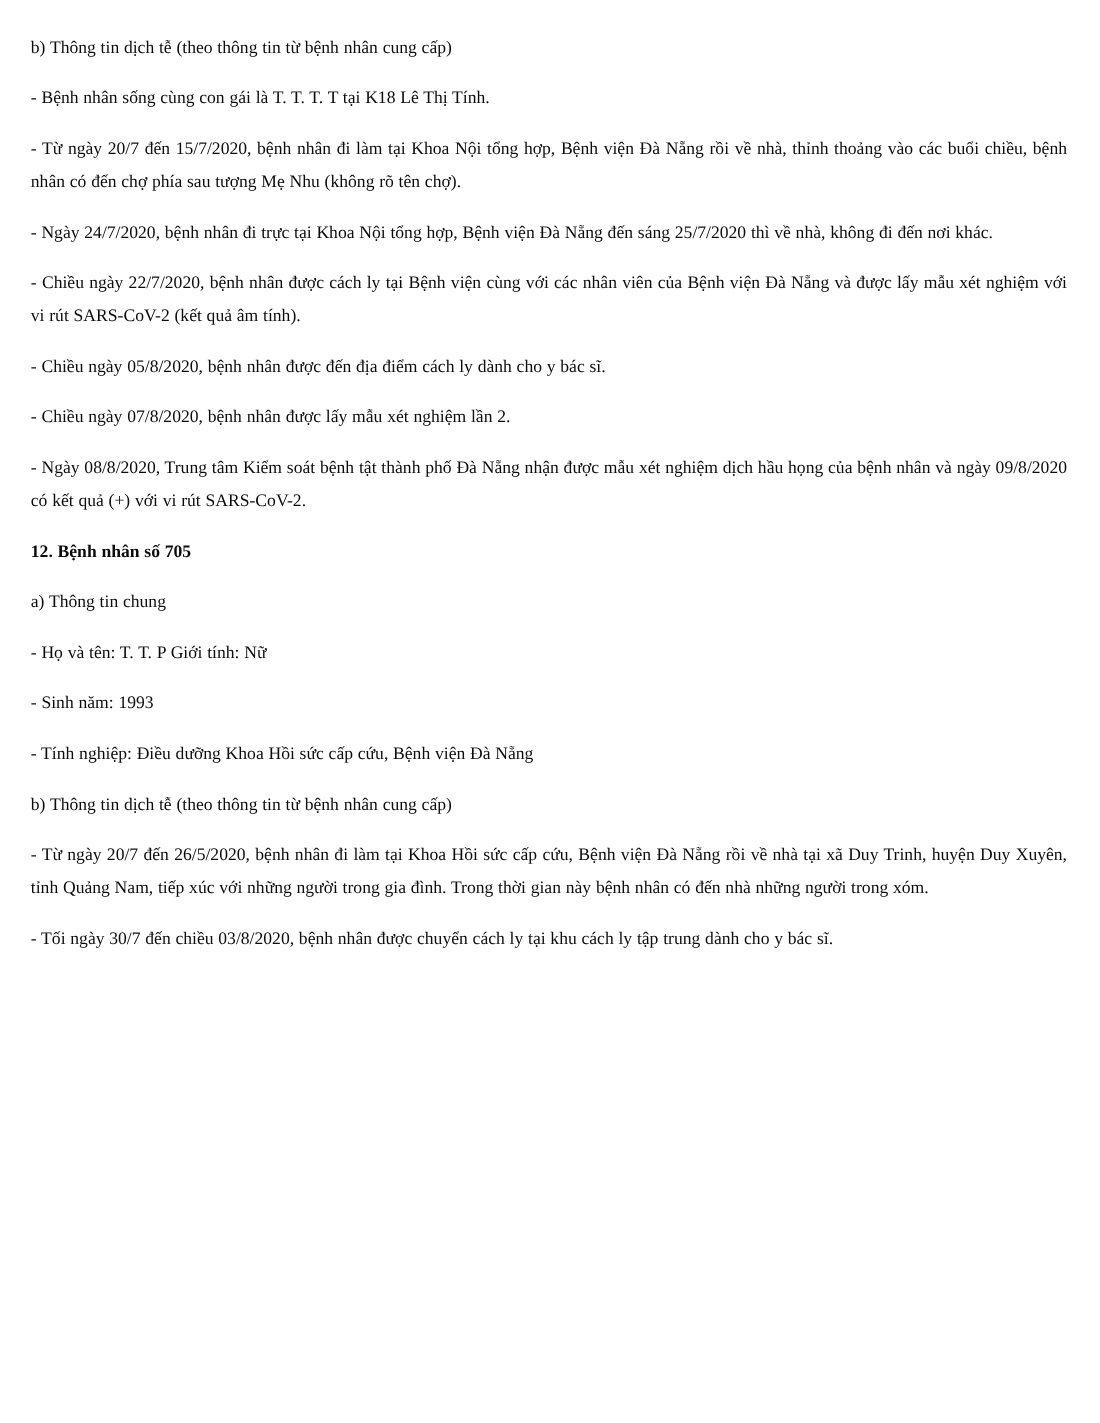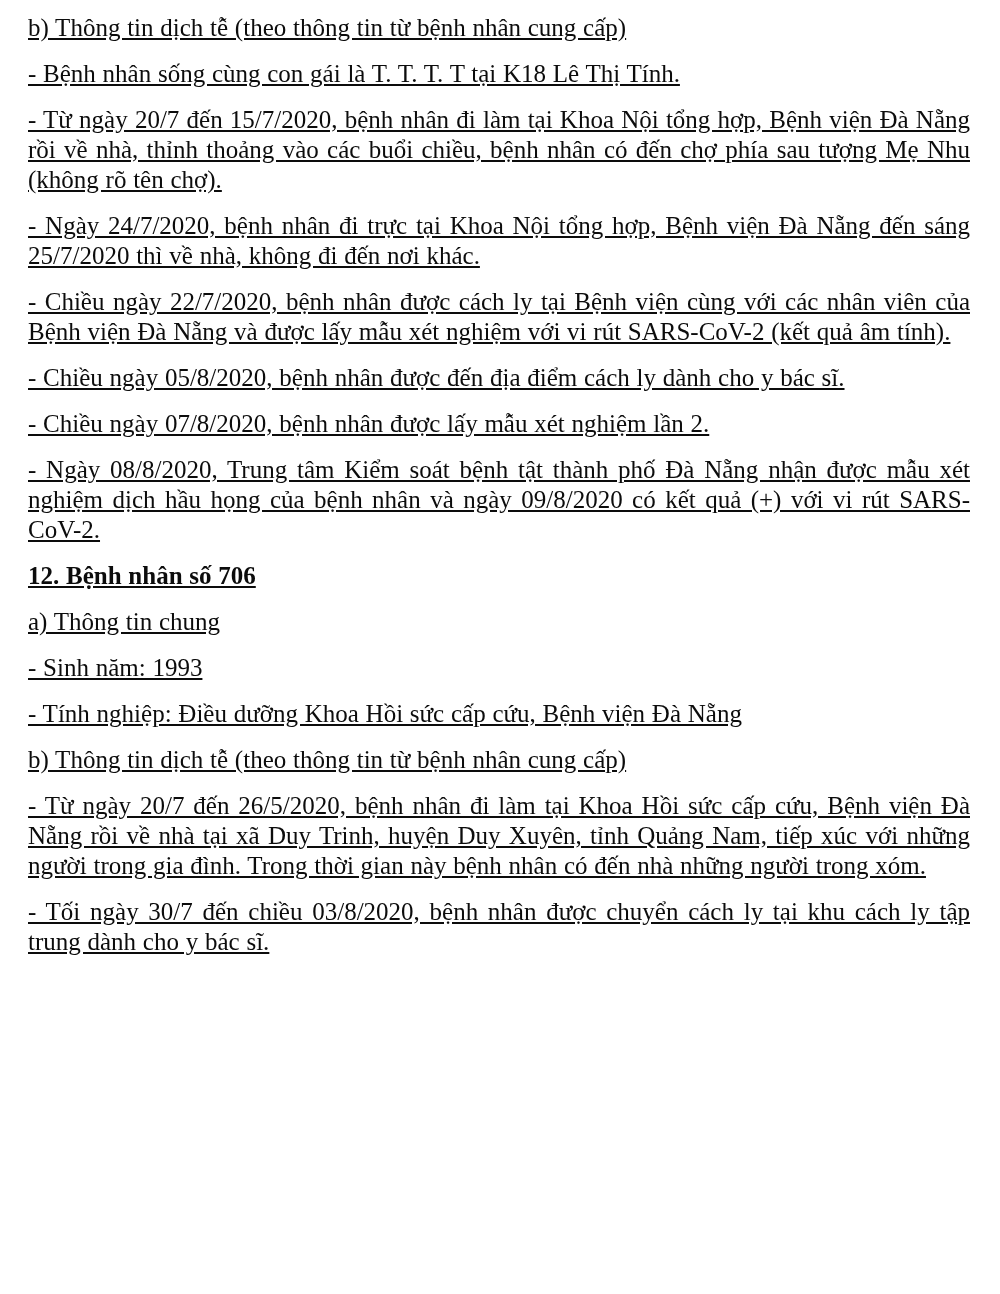--- a/index.html
+++ b/index.html
@@ -16,47 +16,47 @@
     -webkit-font-smoothing: antialiased;
   }
   main.page {
     box-sizing: border-box;
     width: 1000px;
     height: 1294px;
     padding: 13px 30px 0 28px;
     background: #ffffff;
   }
   .para, .heading {
-    font-size: 25px;
+    font-size: 16px;
     line-height: 30px;
-    margin: 0 0 16px 0;
+    margin: 16px 0 16px 0;
     text-align: justify;
     text-justify: inter-word;
     word-spacing: 0.02em;
-    text-decoration: underline;
   }
   .heading {
     font-weight: bold;
     text-align: left;
   }
 </style>
 </head>
 <body>
 
 <main class="page">
   <div id="document-body">
       <p class="para">b) Thông tin dịch tễ (theo thông tin từ bệnh nhân cung cấp)</p>
       <p class="para">- Bệnh nhân sống cùng con gái là T. T. T. T tại K18 Lê Thị Tính.</p>
       <p class="para">- Từ ngày 20/7 đến 15/7/2020, bệnh nhân đi làm tại Khoa Nội tổng hợp, Bệnh viện Đà Nẵng rồi về nhà, thỉnh thoảng vào các buổi chiều, bệnh nhân có đến chợ phía sau tượng Mẹ Nhu (không rõ tên chợ).</p>
       <p class="para">- Ngày 24/7/2020, bệnh nhân đi trực tại Khoa Nội tổng hợp, Bệnh viện Đà Nẵng đến sáng 25/7/2020 thì về nhà, không đi đến nơi khác.</p>
       <p class="para">- Chiều ngày 22/7/2020, bệnh nhân được cách ly tại Bệnh viện cùng với các nhân viên của Bệnh viện Đà Nẵng và được lấy mẫu xét nghiệm với vi rút SARS-CoV-2 (kết quả âm tính).</p>
       <p class="para">- Chiều ngày 05/8/2020, bệnh nhân được đến địa điểm cách ly dành cho y bác sĩ.</p>
       <p class="para">- Chiều ngày 07/8/2020, bệnh nhân được lấy mẫu xét nghiệm lần 2.</p>
       <p class="para">- Ngày 08/8/2020, Trung tâm Kiểm soát bệnh tật thành phố Đà Nẵng nhận được mẫu xét nghiệm dịch hầu họng của bệnh nhân và ngày 09/8/2020 có kết quả (+) với vi rút SARS-CoV-2.</p>
-      <h2 class="heading">12. Bệnh nhân số 706</h2>
+      <h2 class="heading">12. Bệnh nhân số 705</h2>
       <p class="para">a) Thông tin chung</p>
+      <p class="para">- Họ và tên: T. T. P Giới tính: Nữ</p>
       <p class="para">- Sinh năm: 1993</p>
       <p class="para">- Tính nghiệp: Điều dưỡng Khoa Hồi sức cấp cứu, Bệnh viện Đà Nẵng</p>
       <p class="para">b) Thông tin dịch tễ (theo thông tin từ bệnh nhân cung cấp)</p>
       <p class="para">- Từ ngày 20/7 đến 26/5/2020, bệnh nhân đi làm tại Khoa Hồi sức cấp cứu, Bệnh viện Đà Nẵng rồi về nhà tại xã Duy Trinh, huyện Duy Xuyên, tỉnh Quảng Nam, tiếp xúc với những người trong gia đình. Trong thời gian này bệnh nhân có đến nhà những người trong xóm.</p>
       <p class="para">- Tối ngày 30/7 đến chiều 03/8/2020, bệnh nhân được chuyển cách ly tại khu cách ly tập trung dành cho y bác sĩ.</p>
     </div>
 </main>
 
 </body></html>

